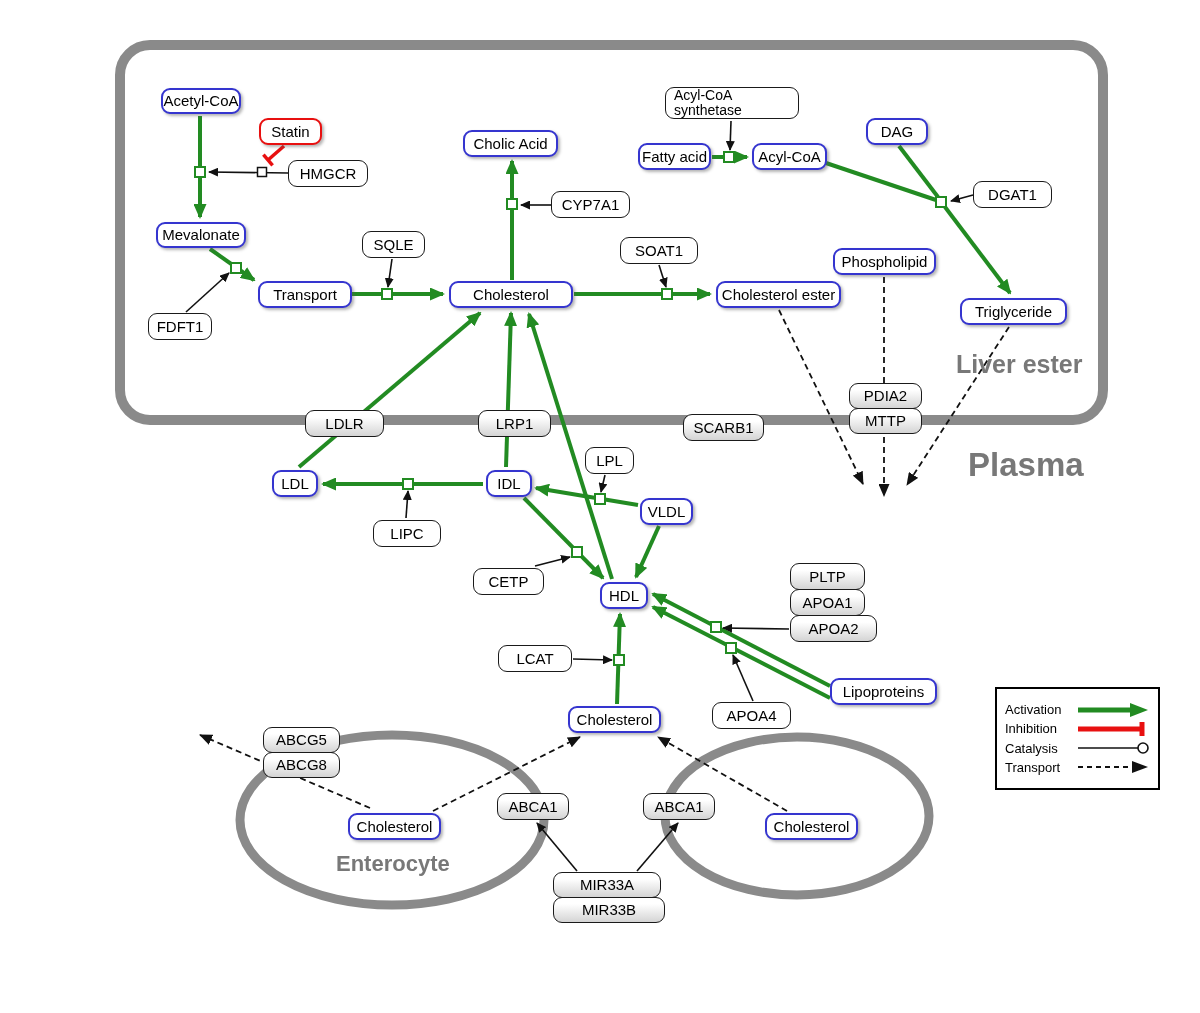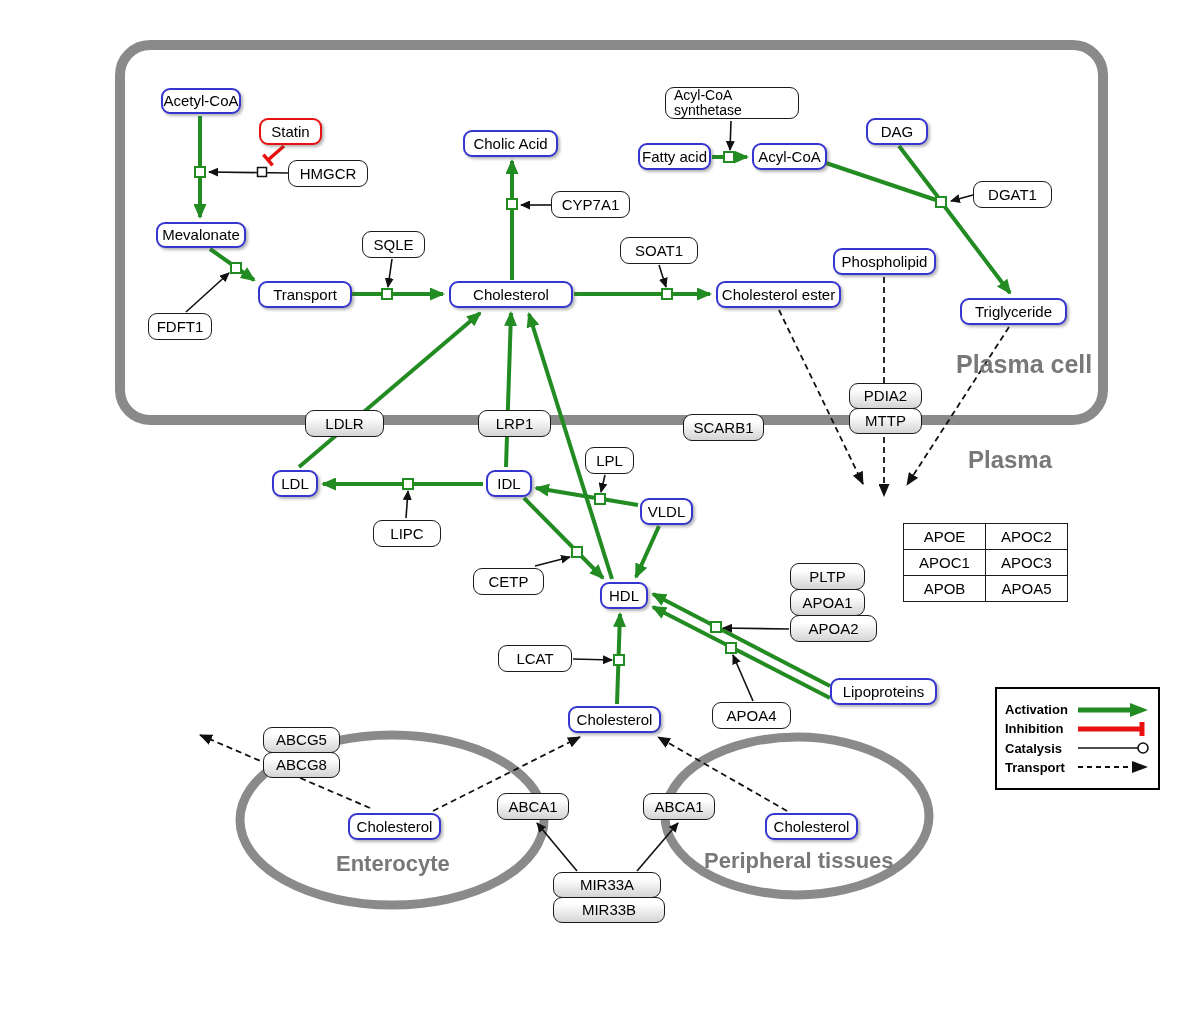--- a/index.html
+++ b/index.html
@@ -13,21 +13,21 @@
   .gene  { border:1.5px solid #1a1a1a; }
   .shaded{ background:linear-gradient(180deg,#ffffff 25%,#d4d4d4 100%); }
   .small { font-size:14px; }
   .complabel { position:absolute; z-index:2; font-weight:bold; color:#787878; white-space:nowrap; }
   .apo-table { position:absolute; z-index:2; border-left:1.5px solid #1a1a1a; border-top:1.5px solid #1a1a1a;
                display:grid; grid-template-columns:82px 82px; background:#fff; }
   .apo-cell { border-right:1.5px solid #1a1a1a; border-bottom:1.5px solid #1a1a1a; height:26px;
               display:flex; align-items:center; justify-content:center; font-size:15px; }
   #legend { position:absolute; left:995px; top:687px; width:165px; height:103px; z-index:2;
             border:2px solid #000; background:#fff; display:flex; flex-direction:column;
-            justify-content:center; padding:11px 8px; font-size:13px;font-weight:bold; }
+            justify-content:center; padding:11px 8px; font-size:13px; }
   .lrow { display:flex; align-items:center; justify-content:space-between; height:20px; }
 </style>
 </head>
 <body>
 
 <div id="canvas">
 
   <svg id="edges" width="1200" height="1013">
     <defs>
       <marker id="ag" markerUnits="userSpaceOnUse" markerWidth="15" markerHeight="13" refX="13" refY="6.5" orient="auto">
@@ -150,42 +150,33 @@
   <div class="box gene" style="left:473px;top:568px;width:71px;height:27px">CETP</div>
   <div class="box metab" style="left:600px;top:582px;width:48px;height:27px">HDL</div>
   <div class="box gene" style="left:498px;top:645px;width:74px;height:27px">LCAT</div>
   <div class="box gene shaded" style="left:790px;top:563px;width:75px;height:27px">PLTP</div>
   <div class="box gene shaded" style="left:790px;top:589px;width:75px;height:27px">APOA1</div>
   <div class="box gene shaded" style="left:790px;top:615px;width:87px;height:27px">APOA2</div>
   <div class="box gene" style="left:712px;top:702px;width:79px;height:27px">APOA4</div>
   <div class="box metab" style="left:830px;top:678px;width:107px;height:27px">Lipoproteins</div>
   <div class="box metab" style="left:568px;top:706px;width:93px;height:27px">Cholesterol</div>
 
-  <div class="apo-table" style="left:903px;top:523px">
-    <div class="apo-cell">APOE</div>
-    <div class="apo-cell">APOC2</div>
-    <div class="apo-cell">APOC1</div>
-    <div class="apo-cell">APOC3</div>
-    <div class="apo-cell">APOB</div>
-    <div class="apo-cell">APOA5</div>
-  </div>
 
   <div class="box gene shaded" style="left:263px;top:727px;width:77px;height:26px">ABCG5</div>
   <div class="box gene shaded" style="left:263px;top:752px;width:77px;height:26px">ABCG8</div>
   <div class="box metab" style="left:348px;top:813px;width:93px;height:27px">Cholesterol</div>
   <div class="box gene shaded" style="left:497px;top:793px;width:72px;height:27px">ABCA1</div>
   <div class="box gene shaded" style="left:643px;top:793px;width:72px;height:27px">ABCA1</div>
   <div class="box metab" style="left:765px;top:813px;width:93px;height:27px">Cholesterol</div>
   <div class="box gene shaded" style="left:553px;top:872px;width:108px;height:26px">MIR33A</div>
   <div class="box gene shaded" style="left:553px;top:897px;width:112px;height:26px">MIR33B</div>
 
-  <div class="complabel" style="left:956px;top:350px;font-size:25px">Plasma cell</div>
-  <div class="complabel" style="left:968px;top:446px;font-size:24px">Plasma</div>
+  <div class="complabel" style="left:956px;top:350px;font-size:25px">Liver ester</div>
+  <div class="complabel" style="left:968px;top:446px;font-size:33px">Plasma</div>
   <div class="complabel" style="left:336px;top:851px;font-size:22px">Enterocyte</div>
-  <div class="complabel" style="left:704px;top:848px;font-size:22px">Peripheral tissues</div>
 
   <div id="legend">
     <div class="lrow">
       <span>Activation</span>
       <svg width="74" height="16">
         <line x1="2" y1="8" x2="56" y2="8" stroke="#228B22" stroke-width="5"></line>
         <polygon points="54,1 72,8 54,15" fill="#228B22"></polygon>
       </svg>
     </div>
     <div class="lrow">

